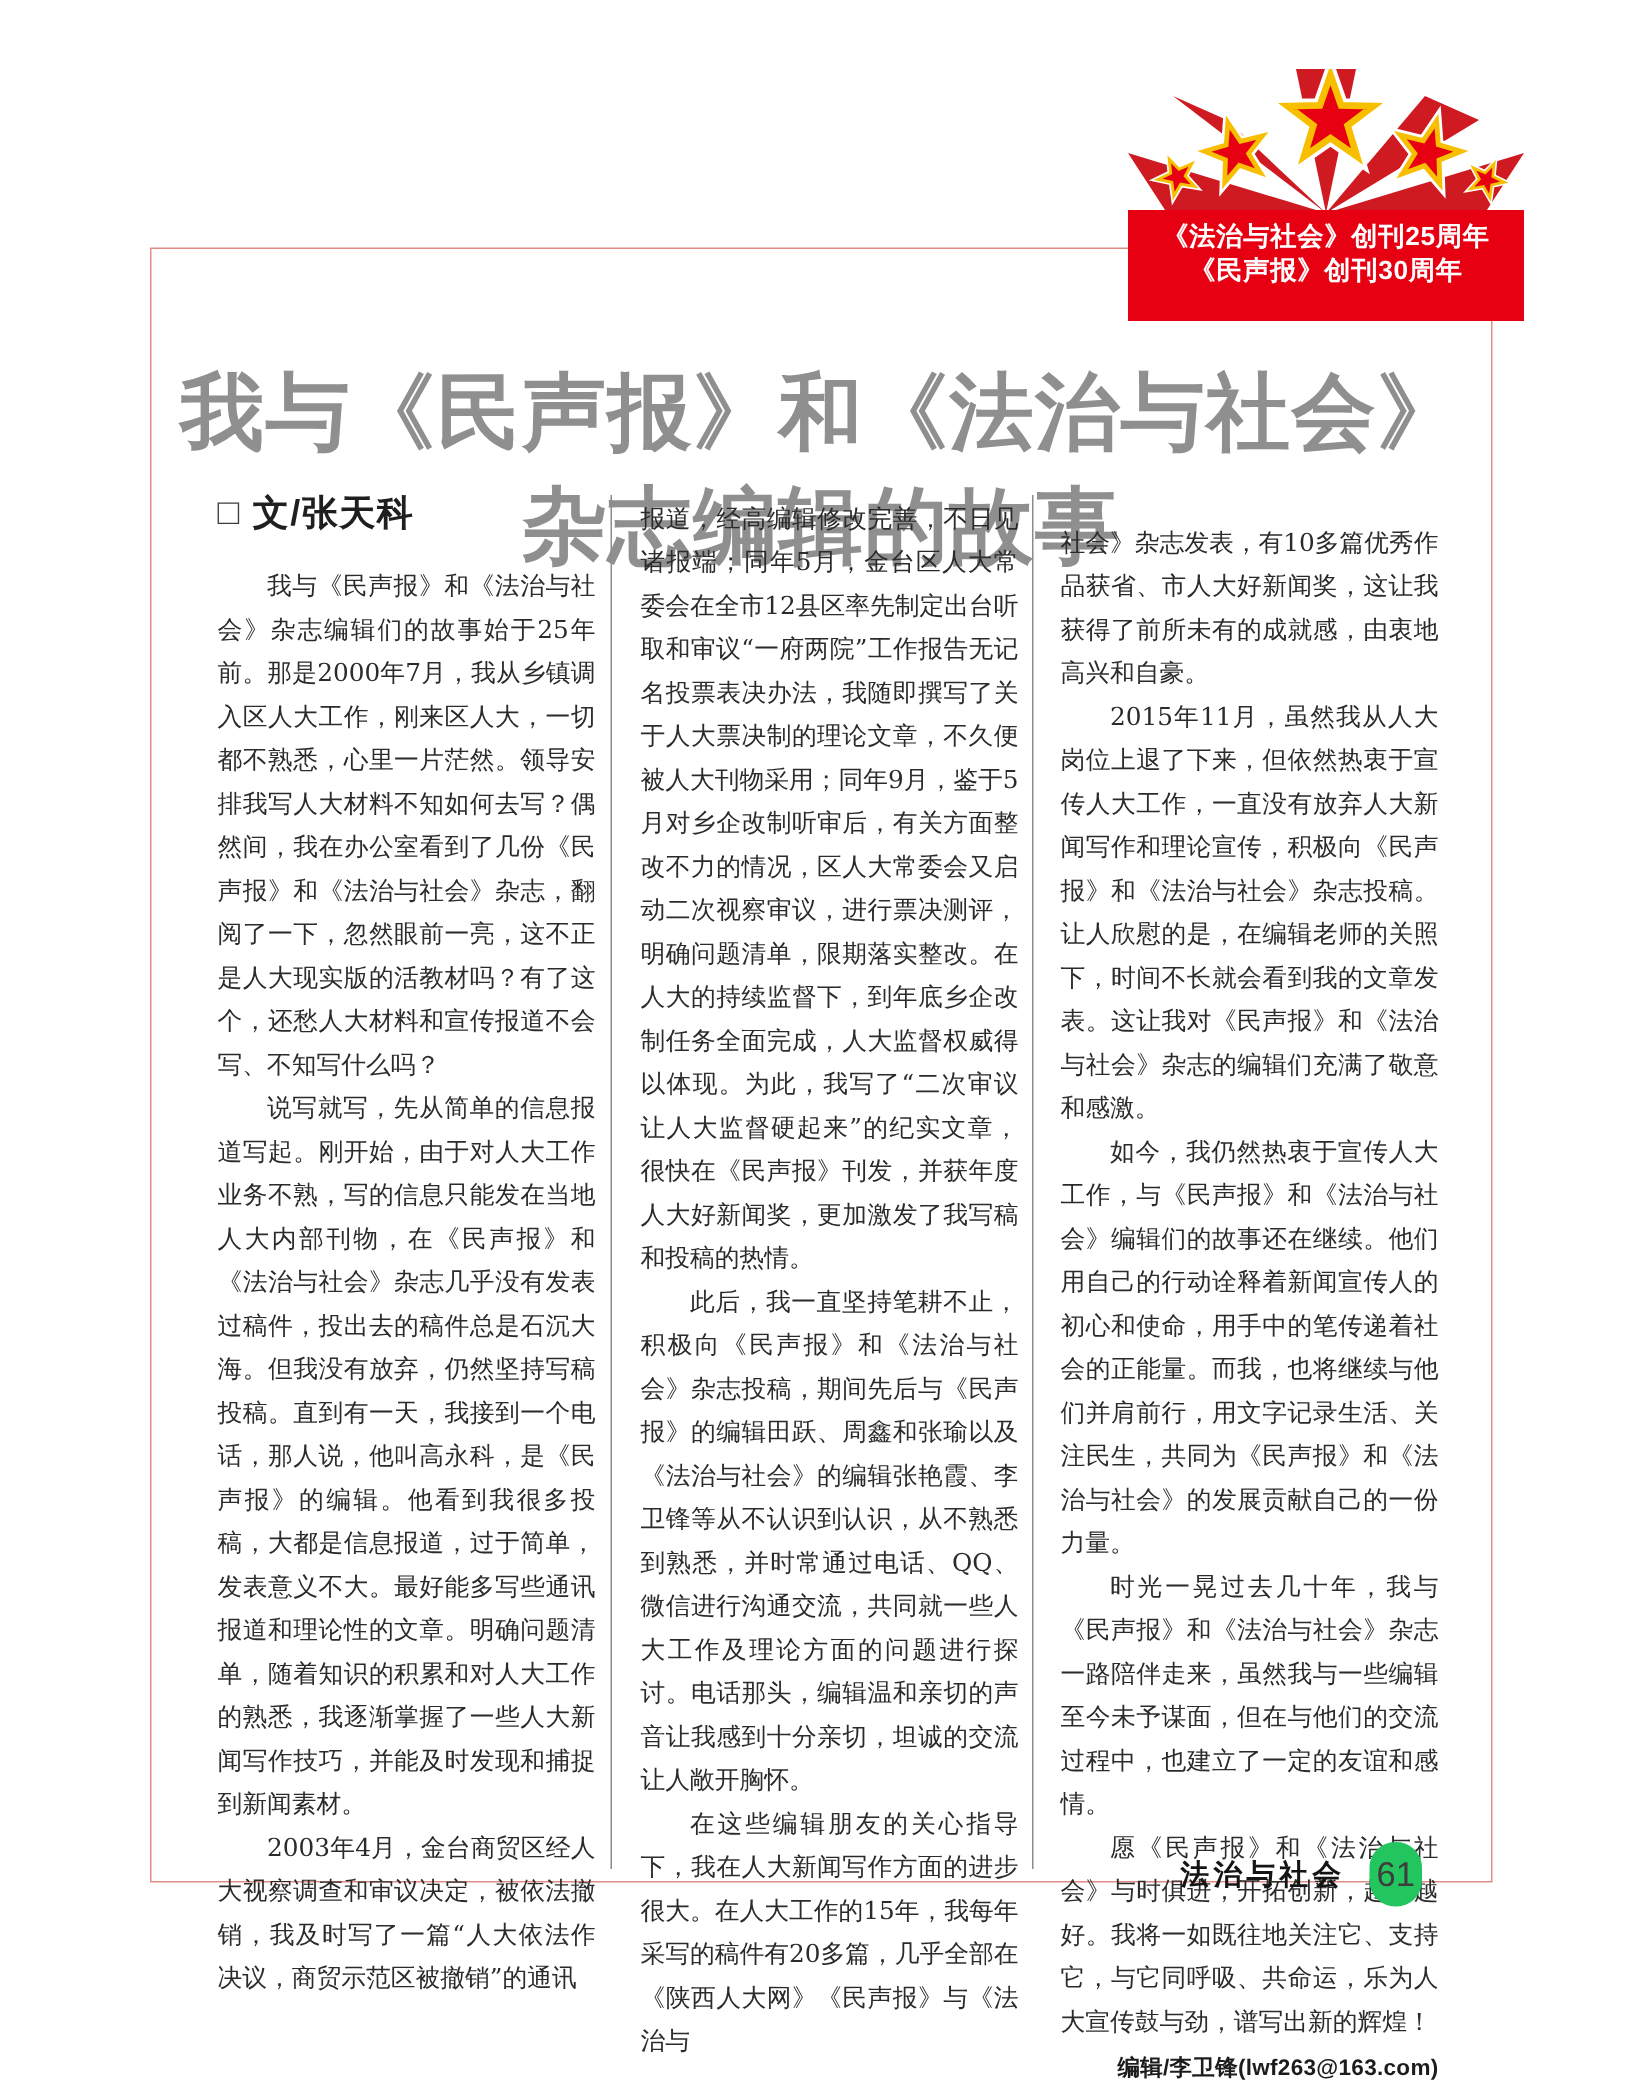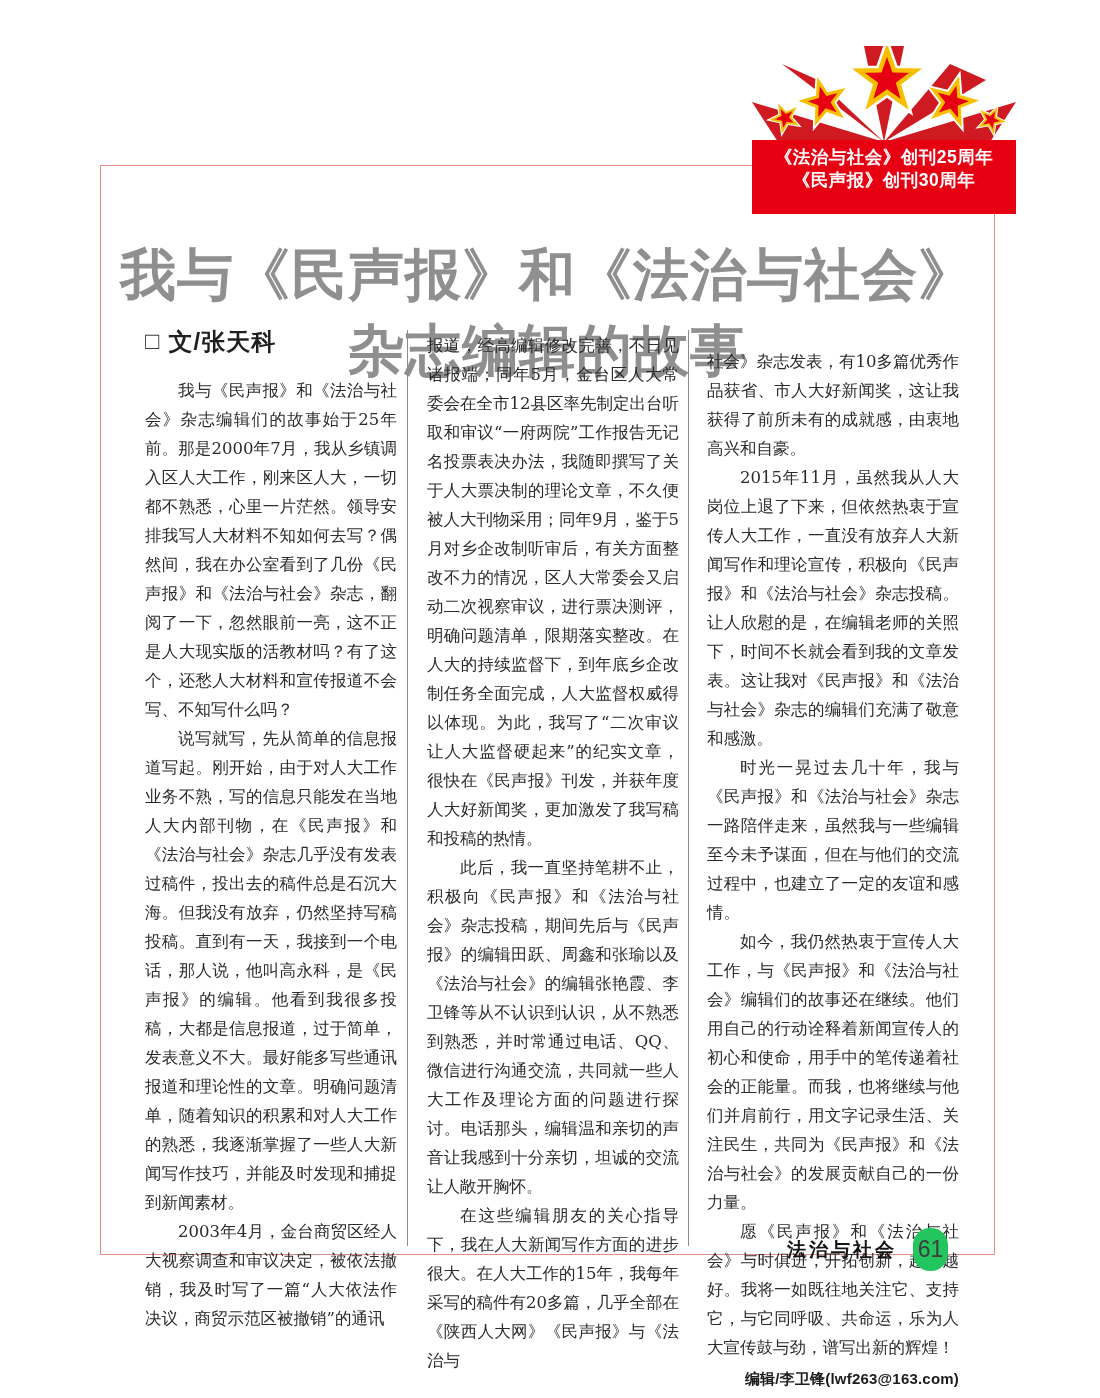--- a/index.html
+++ b/index.html
@@ -181,22 +181,22 @@
       <p class="body-par indent">2003年4月，金台商贸区经人大视察调查和审议决定，被依法撤销，我及时写了一篇“人大依法作决议，商贸示范区被撤销”的通讯</p>
     </div>
   <div class="col col-2">
       <p class="body-par">报道，经高编辑修改完善，不日见诸报端；同年5月，金台区人大常委会在全市12县区率先制定出台听取和审议“一府两院”工作报告无记名投票表决办法，我随即撰写了关于人大票决制的理论文章，不久便被人大刊物采用；同年9月，鉴于5月对乡企改制听审后，有关方面整改不力的情况，区人大常委会又启动二次视察审议，进行票决测评，明确问题清单，限期落实整改。在人大的持续监督下，到年底乡企改制任务全面完成，人大监督权威得以体现。为此，我写了“二次审议让人大监督硬起来”的纪实文章，很快在《民声报》刊发，并获年度人大好新闻奖，更加激发了我写稿和投稿的热情。</p>
       <p class="body-par indent">此后，我一直坚持笔耕不止，积极向《民声报》和《法治与社会》杂志投稿，期间先后与《民声报》的编辑田跃、周鑫和张瑜以及《法治与社会》的编辑张艳霞、李卫锋等从不认识到认识，从不熟悉到熟悉，并时常通过电话、QQ、微信进行沟通交流，共同就一些人大工作及理论方面的问题进行探讨。电话那头，编辑温和亲切的声音让我感到十分亲切，坦诚的交流让人敞开胸怀。</p>
       <p class="body-par indent">在这些编辑朋友的关心指导下，我在人大新闻写作方面的进步很大。在人大工作的15年，我每年采写的稿件有20多篇，几乎全部在《陕西人大网》《民声报》与《法治与</p>
     </div>
   <div class="col col-3">
   <p class="body-par">社会》杂志发表，有10多篇优秀作品获省、市人大好新闻奖，这让我获得了前所未有的成就感，由衷地高兴和自豪。</p>
       <p class="body-par indent">2015年11月，虽然我从人大岗位上退了下来，但依然热衷于宣传人大工作，一直没有放弃人大新闻写作和理论宣传，积极向《民声报》和《法治与社会》杂志投稿。让人欣慰的是，在编辑老师的关照下，时间不长就会看到我的文章发表。这让我对《民声报》和《法治与社会》杂志的编辑们充满了敬意和感激。</p>
+      <p class="body-par indent">如今，我仍然热衷于宣传人大工作，与《民声报》和《法治与社会》编辑们的故事还在继续。他们用自己的行动诠释着新闻宣传人的初心和使命，用手中的笔传递着社会的正能量。而我，也将继续与他们并肩前行，用文字记录生活、关注民生，共同为《民声报》和《法治与社会》的发展贡献自己的一份力量。</p>
       <p class="body-par indent">时光一晃过去几十年，我与《民声报》和《法治与社会》杂志一路陪伴走来，虽然我与一些编辑至今未予谋面，但在与他们的交流过程中，也建立了一定的友谊和感情。</p>
-      <p class="body-par indent">如今，我仍然热衷于宣传人大工作，与《民声报》和《法治与社会》编辑们的故事还在继续。他们用自己的行动诠释着新闻宣传人的初心和使命，用手中的笔传递着社会的正能量。而我，也将继续与他们并肩前行，用文字记录生活、关注民生，共同为《民声报》和《法治与社会》的发展贡献自己的一份力量。</p>
       <p class="body-par indent">愿《民声报》和《法治与社会》与时俱进，开拓创新，越办越好。我将一如既往地关注它、支持它，与它同呼吸、共命运，乐为人大宣传鼓与劲，谱写出新的辉煌！</p>
       <div class="editor-note">编辑/李卫锋(lwf263@163.com)</div>
     </div>
 
   <div class="footer">
     <span class="magazine-name">法治与社会</span>
     <span class="page-number">61</span>
   </div>
 
 </div>

